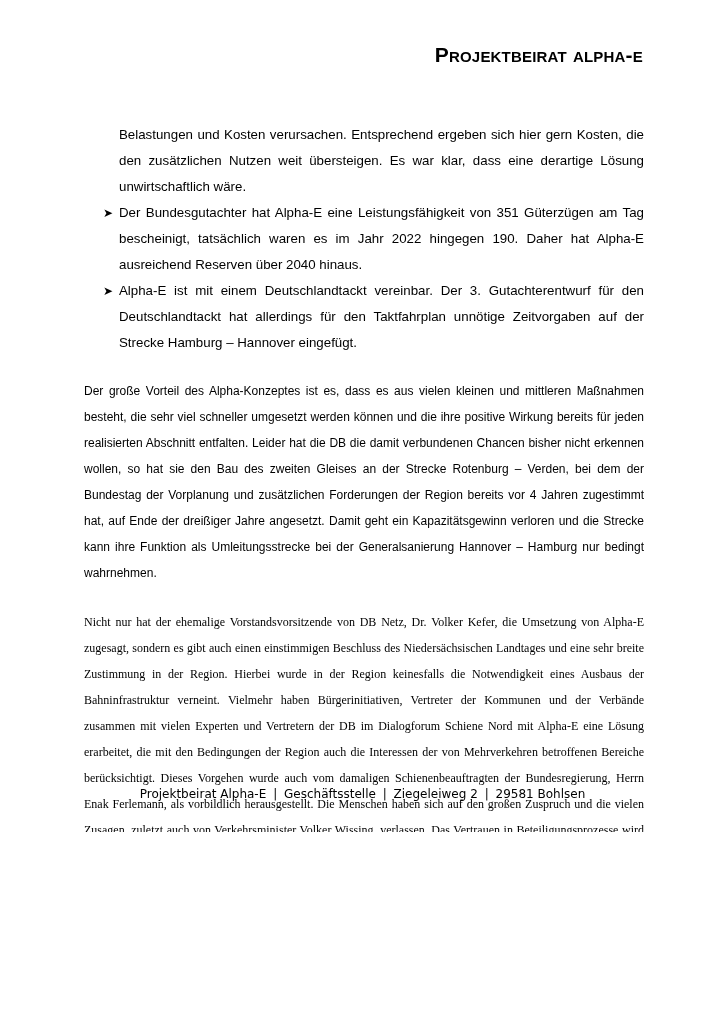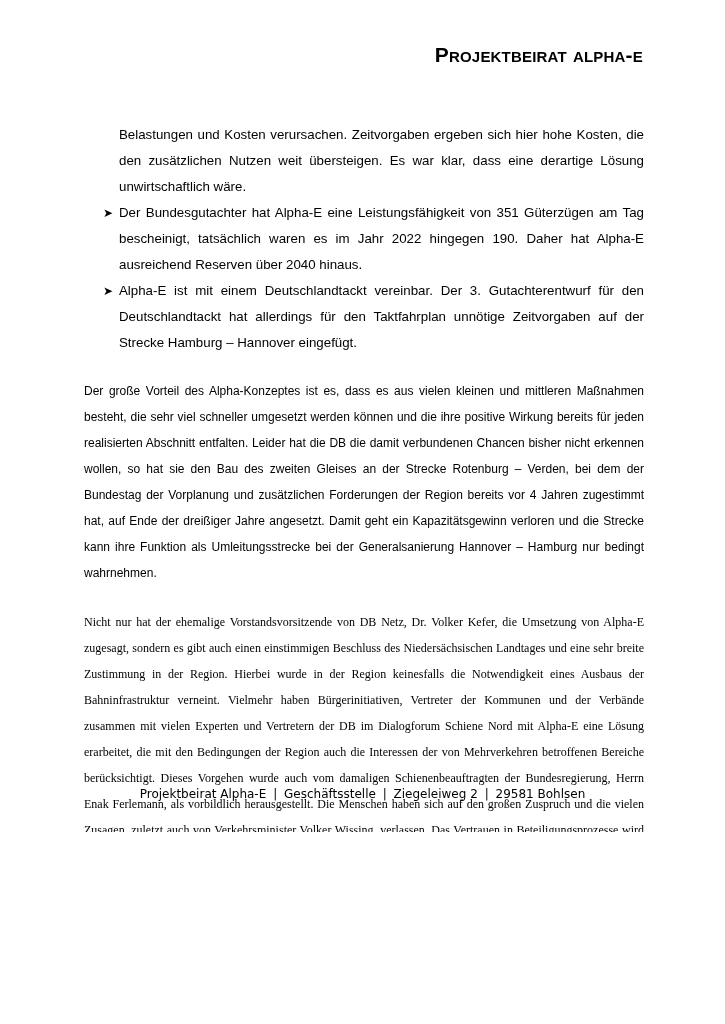--- a/index.html
+++ b/index.html
@@ -146,21 +146,21 @@
 <body>
 
 <div class="page">
 
   <div class="doc-header">
     <div class="doc-title">Projektbeirat Alpha-E</div>
   </div>
 
   <div class="body-area">
 
-    <div class="cont-block">Belastungen und Kosten verursachen. Zeitvorgaben ergeben sich hier hohe Kosten, die den zusätzlichen Nutzen weit übersteigen. Es war klar, dass eine derartige Lösung unwirtschaftlich wäre.</div>
+    <div class="cont-block">Belastungen und Kosten verursachen. Entsprechend ergeben sich hier gern Kosten, die den zusätzlichen Nutzen weit übersteigen. Es war klar, dass eine derartige Lösung unwirtschaftlich wäre.</div>
 
     <ul class="bullets">
       <li>
         <span class="marker">➤</span>
         <span>Der Bundesgutachter hat Alpha-E eine Leistungsfähigkeit von 351 Güterzügen am Tag bescheinigt, tatsächlich waren es im Jahr 2022 hingegen 190. Daher hat Alpha-E ausreichend Reserven über 2040 hinaus.</span>
       </li>
       <li>
         <span class="marker">➤</span>
         <span>Alpha-E ist mit einem Deutschlandtackt vereinbar. Der 3. Gutachterentwurf für den Deutschlandtackt hat allerdings für den Taktfahrplan unnötige Zeitvorgaben auf der Strecke Hamburg – Hannover eingefügt.</span>
       </li>

